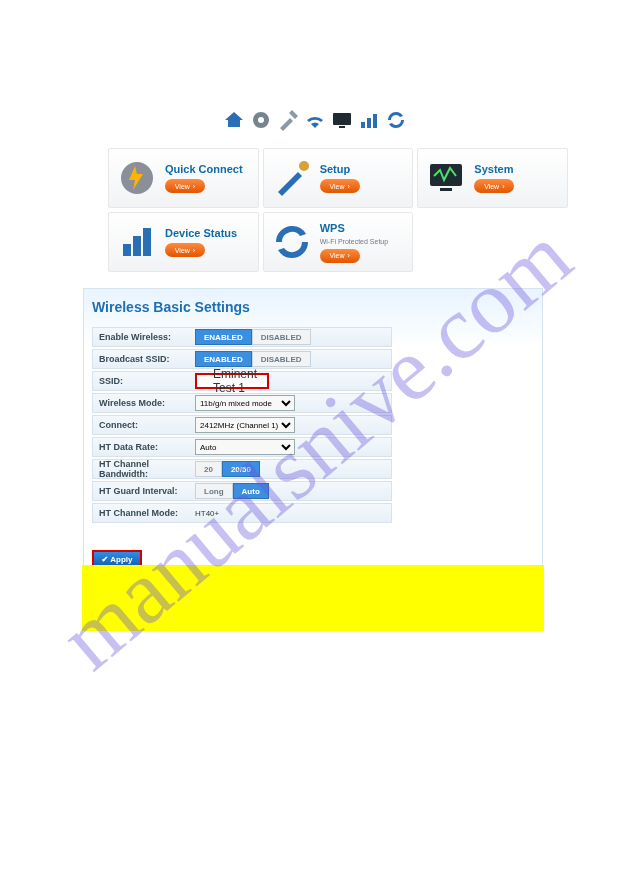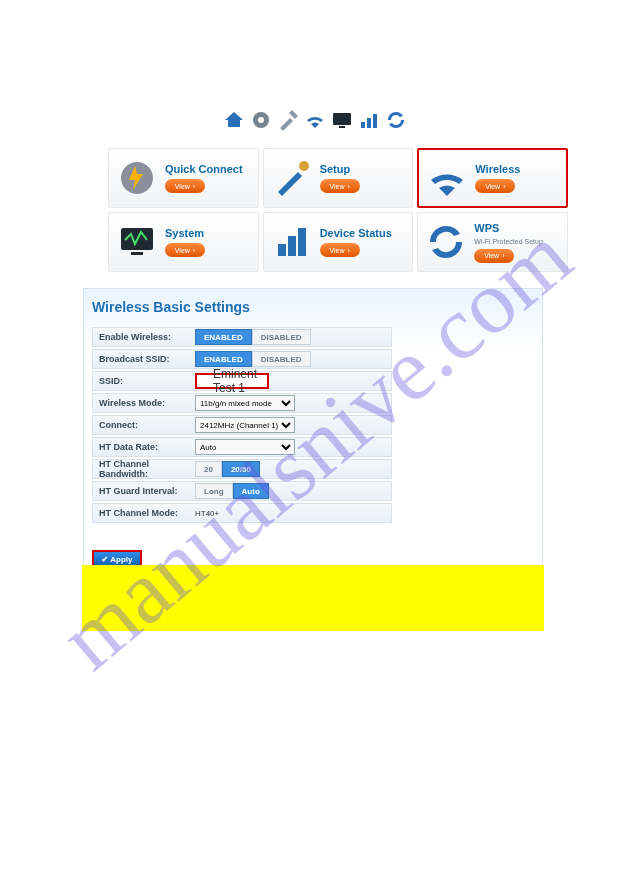--- a/index.html
+++ b/index.html
@@ -192,31 +192,20 @@
       <svg viewBox="0 0 44 44">
           <path d="M8 36 28 16l4 4L12 40z" fill="#2a6fb5"></path>
           <circle cx="34" cy="10" r="5" fill="#d8a23a"></circle>
         </svg>
     </div>
     <div class="nav-text">
       <div class="nav-title">Setup</div>
       <div class="view-btn">View</div>
     </div>
   </div>
-  <div class="nav-card highlight">
-    <div class="nav-icon">
-      <svg viewBox="0 0 44 44">
-          <path fill="#2a6fb5" d="M6 24a26 26 0 0 1 32 0l-4 4a20 20 0 0 0-24 0zm8 8a14 14 0 0 1 16 0l-8 8z"></path>
-        </svg>
-    </div>
-    <div class="nav-text">
-      <div class="nav-title">Wireless</div>
-      <div class="view-btn">View</div>
-    </div>
-  </div>
   <div class="nav-card">
     <div class="nav-icon">
       <svg viewBox="0 0 44 44">
           <rect x="6" y="8" width="32" height="22" rx="2" fill="#1f2a33"></rect>
           <path d="M10 20l6-6 4 10 6-12 6 8" stroke="#4ae06a" stroke-width="2" fill="none"></path>
           <rect x="16" y="32" width="12" height="3" fill="#1f2a33"></rect>
         </svg>
     </div>
     <div class="nav-text">
       <div class="nav-title">System</div>

